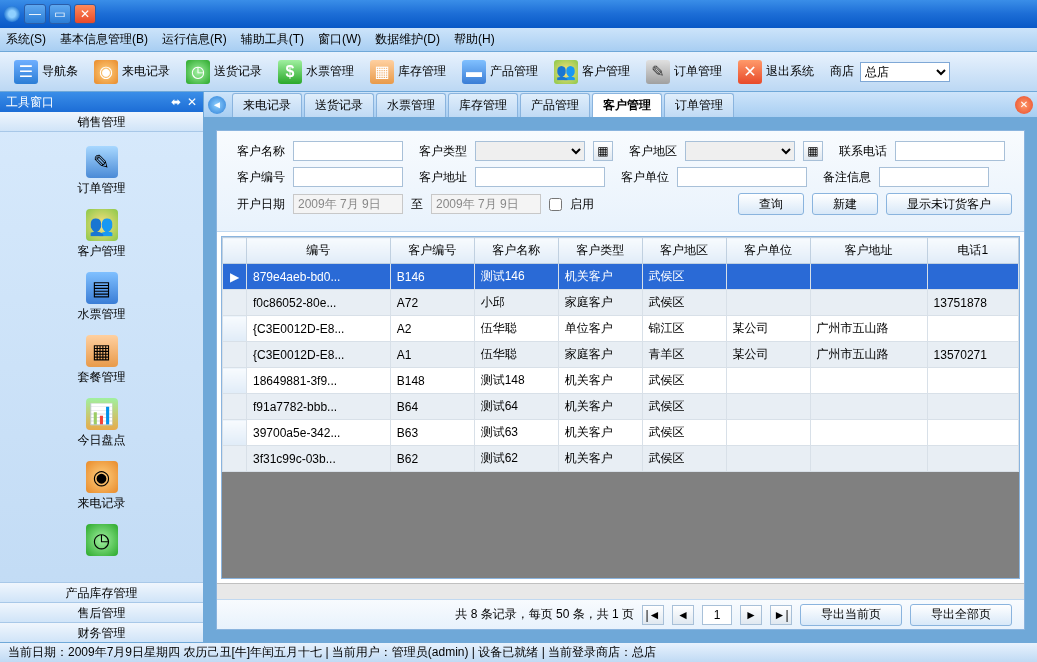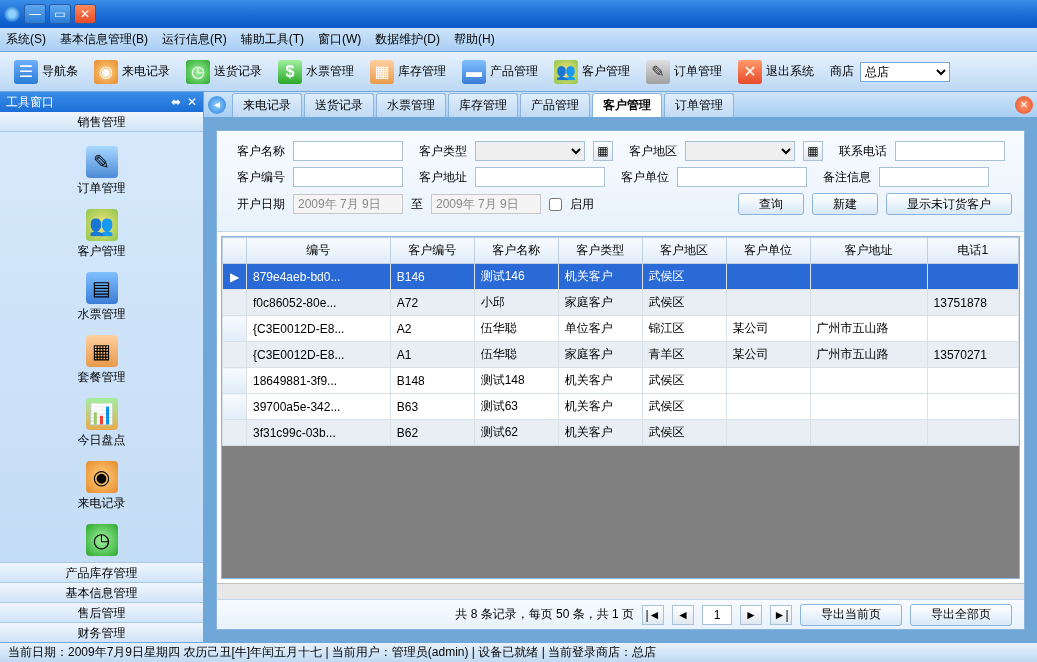--- a/index.html
+++ b/index.html
@@ -171,21 +171,20 @@
         </div>
         <div class="sideitem">
           <div class="sicon" style="background:radial-gradient(circle,#ffd080,#e88a2a)">◉</div>
           <span>来电记录</span>
         </div>
         <div class="sideitem">
           <div class="sicon" style="background:radial-gradient(circle,#a0f0a0,#2aa82a)">◷</div>
         </div>
       </div>
     <div class="sidesection">产品库存管理</div>
-    <div class="sidesection">基本信息管理</div>
     <div class="sidesection">售后管理</div>
     <div class="sidesection">财务管理</div>
   </div>
 
   <div class="main">
     <div class="maintop">
       <div class="backbtn">◄</div>
       <div class="tabs" id="tabs">
           <div class="tab">来电记录</div>
           <div class="tab">送货记录</div>
@@ -299,20 +298,31 @@
                 <td class="rowhead"></td>
     <td>18649881-3f9...</td>
     <td>B148</td>
     <td>测试148</td>
     <td>机关客户</td>
     <td>武侯区</td>
     <td></td>
     <td></td>
     <td></td>
               </tr>
+              <tr class="alt">
+                <td class="rowhead"></td>
+    <td>f91a7782-bbb...</td>
+    <td>B64</td>
+    <td>测试64</td>
+    <td>机关客户</td>
+    <td>武侯区</td>
+    <td></td>
+    <td></td>
+    <td></td>
+              </tr>
               <tr>
                 <td class="rowhead"></td>
     <td>39700a5e-342...</td>
     <td>B63</td>
     <td>测试63</td>
     <td>机关客户</td>
     <td>武侯区</td>
     <td></td>
     <td></td>
     <td></td>

